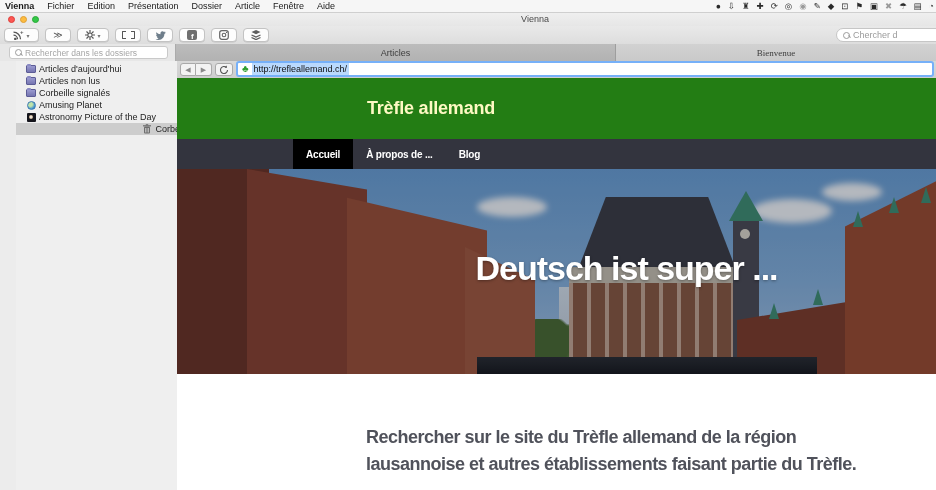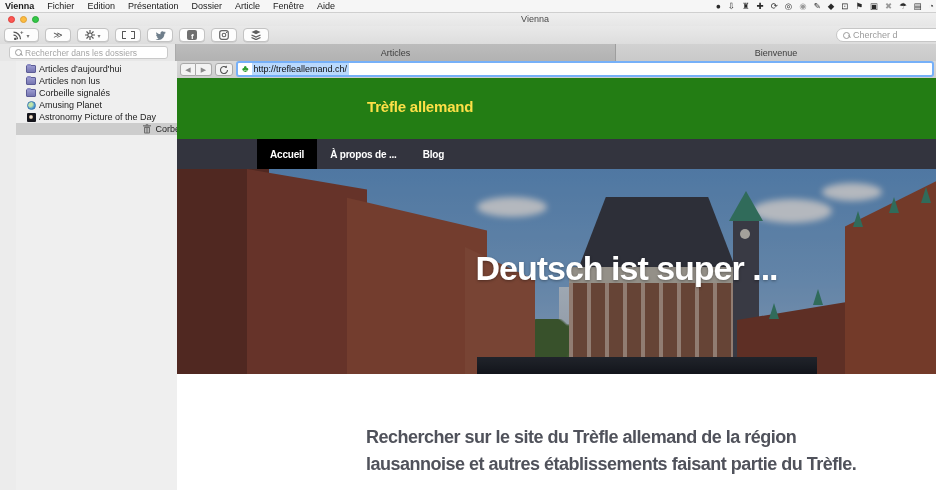--- a/index.html
+++ b/index.html
@@ -49,21 +49,21 @@
   .subbar { position:absolute; left:0; top:44px; width:936px; height:17px; display:flex; }
   .folder-search-wrap { width:176px; height:17px; background:#e7e7e7;
     border-right:1px solid #ababab; position:relative;padding-left:48px; }
   .folder-search { position:absolute; left:9px; top:2px; width:159px; height:13px;
     background:#fff; border:1px solid #c9c9c9; border-radius:3px;
     display:flex; align-items:center; gap:3px; padding-left:5px;
     font-size:8.5px; color:#a5a5a5; white-space:nowrap; overflow:hidden; }
   .tab { height:17px; display:flex; align-items:center; justify-content:center;
     font-size:9px; color:#3c3c3c; border-right:1px solid #9e9e9e; }
   .tab.articles { width:440px; background:linear-gradient(#bcbcbc,#b2b2b2); }
-  .tab.bienvenue { width:320px; background:linear-gradient(#d2d2d2,#c9c9c9); border-right:none; }
+  .tab.bienvenue { width:320px; background:linear-gradient(#d2d2d2,#c9c9c9); border-right:none;font-family:Liberation Serif, serif; }
   .mag { width:7px; height:7px; position:relative; flex:0 0 auto; }
   .mag::before { content:""; position:absolute; left:0; top:0; width:5px; height:5px;
     border:1px solid #9b9b9b; border-radius:50%; }
   .mag::after { content:""; position:absolute; left:4.5px; top:4.5px; width:3px; height:1px;
     background:#9b9b9b; transform:rotate(45deg); }
 
   
   .sidebar { position:absolute; left:0; top:61px; width:176px; height:429px;
     background:#efefef; border-right:1px solid #ababab;margin-left:16px; }
   .srow { height:12px; display:flex; align-items:center; gap:3px; padding-left:10px;
@@ -95,24 +95,24 @@
     display:flex; align-items:center; justify-content:center; color:#666; }
   .urlfield { position:absolute; left:59px; top:0px; width:698px; height:16px;
     background:#fff; border:2px solid #76b0f8; border-radius:3px;
     display:flex; align-items:center; gap:3px; padding-left:4px; font-size:9px; }
   .clover { color:#2e9e2e; font-size:10px; line-height:10px; }
   .urltext { background:#b9d9fd; color:#111; padding:0 2px; line-height:12px; }
 
   
   .webpage { position:absolute; left:0; top:17px; width:759px; height:412px; background:#fff; overflow:hidden; }
   .site-header { width:759px; height:61px; background:#237d14; position:relative; }
-  .site-title { position:absolute; left:190px; top:20px; color:#fde047;
-    font-size:15px; font-weight:bold; letter-spacing:-0.2px; }
+  .site-title { position:absolute; left:190px; top:20px; color:#fef9c3;
+    font-size:18px; font-weight:bold; letter-spacing:-0.2px; }
   .site-nav { width:759px; height:30px; background:#33343e; display:flex; align-items:stretch;
-    padding-left:80px; }
+    padding-left:116px; }
   .nav-item { display:flex; align-items:center; padding:0 13px; color:#fff;
     font-size:10px; font-weight:bold; letter-spacing:-0.2px; }
   .nav-item.active { background:#000; }
 
   
   .hero { position:relative; width:759px; height:205px; overflow:hidden;
     background:linear-gradient(#6aa0d6 0%, #86b2de 55%, #a9c6e6 100%); }
   .cloud { position:absolute; background:rgba(255,255,255,.92); border-radius:50%; filter:blur(3px); }
   .bld { position:absolute; }
   .win-v { background-image:repeating-linear-gradient(90deg, rgba(30,10,8,.55) 0 2px, transparent 2px 9px),

